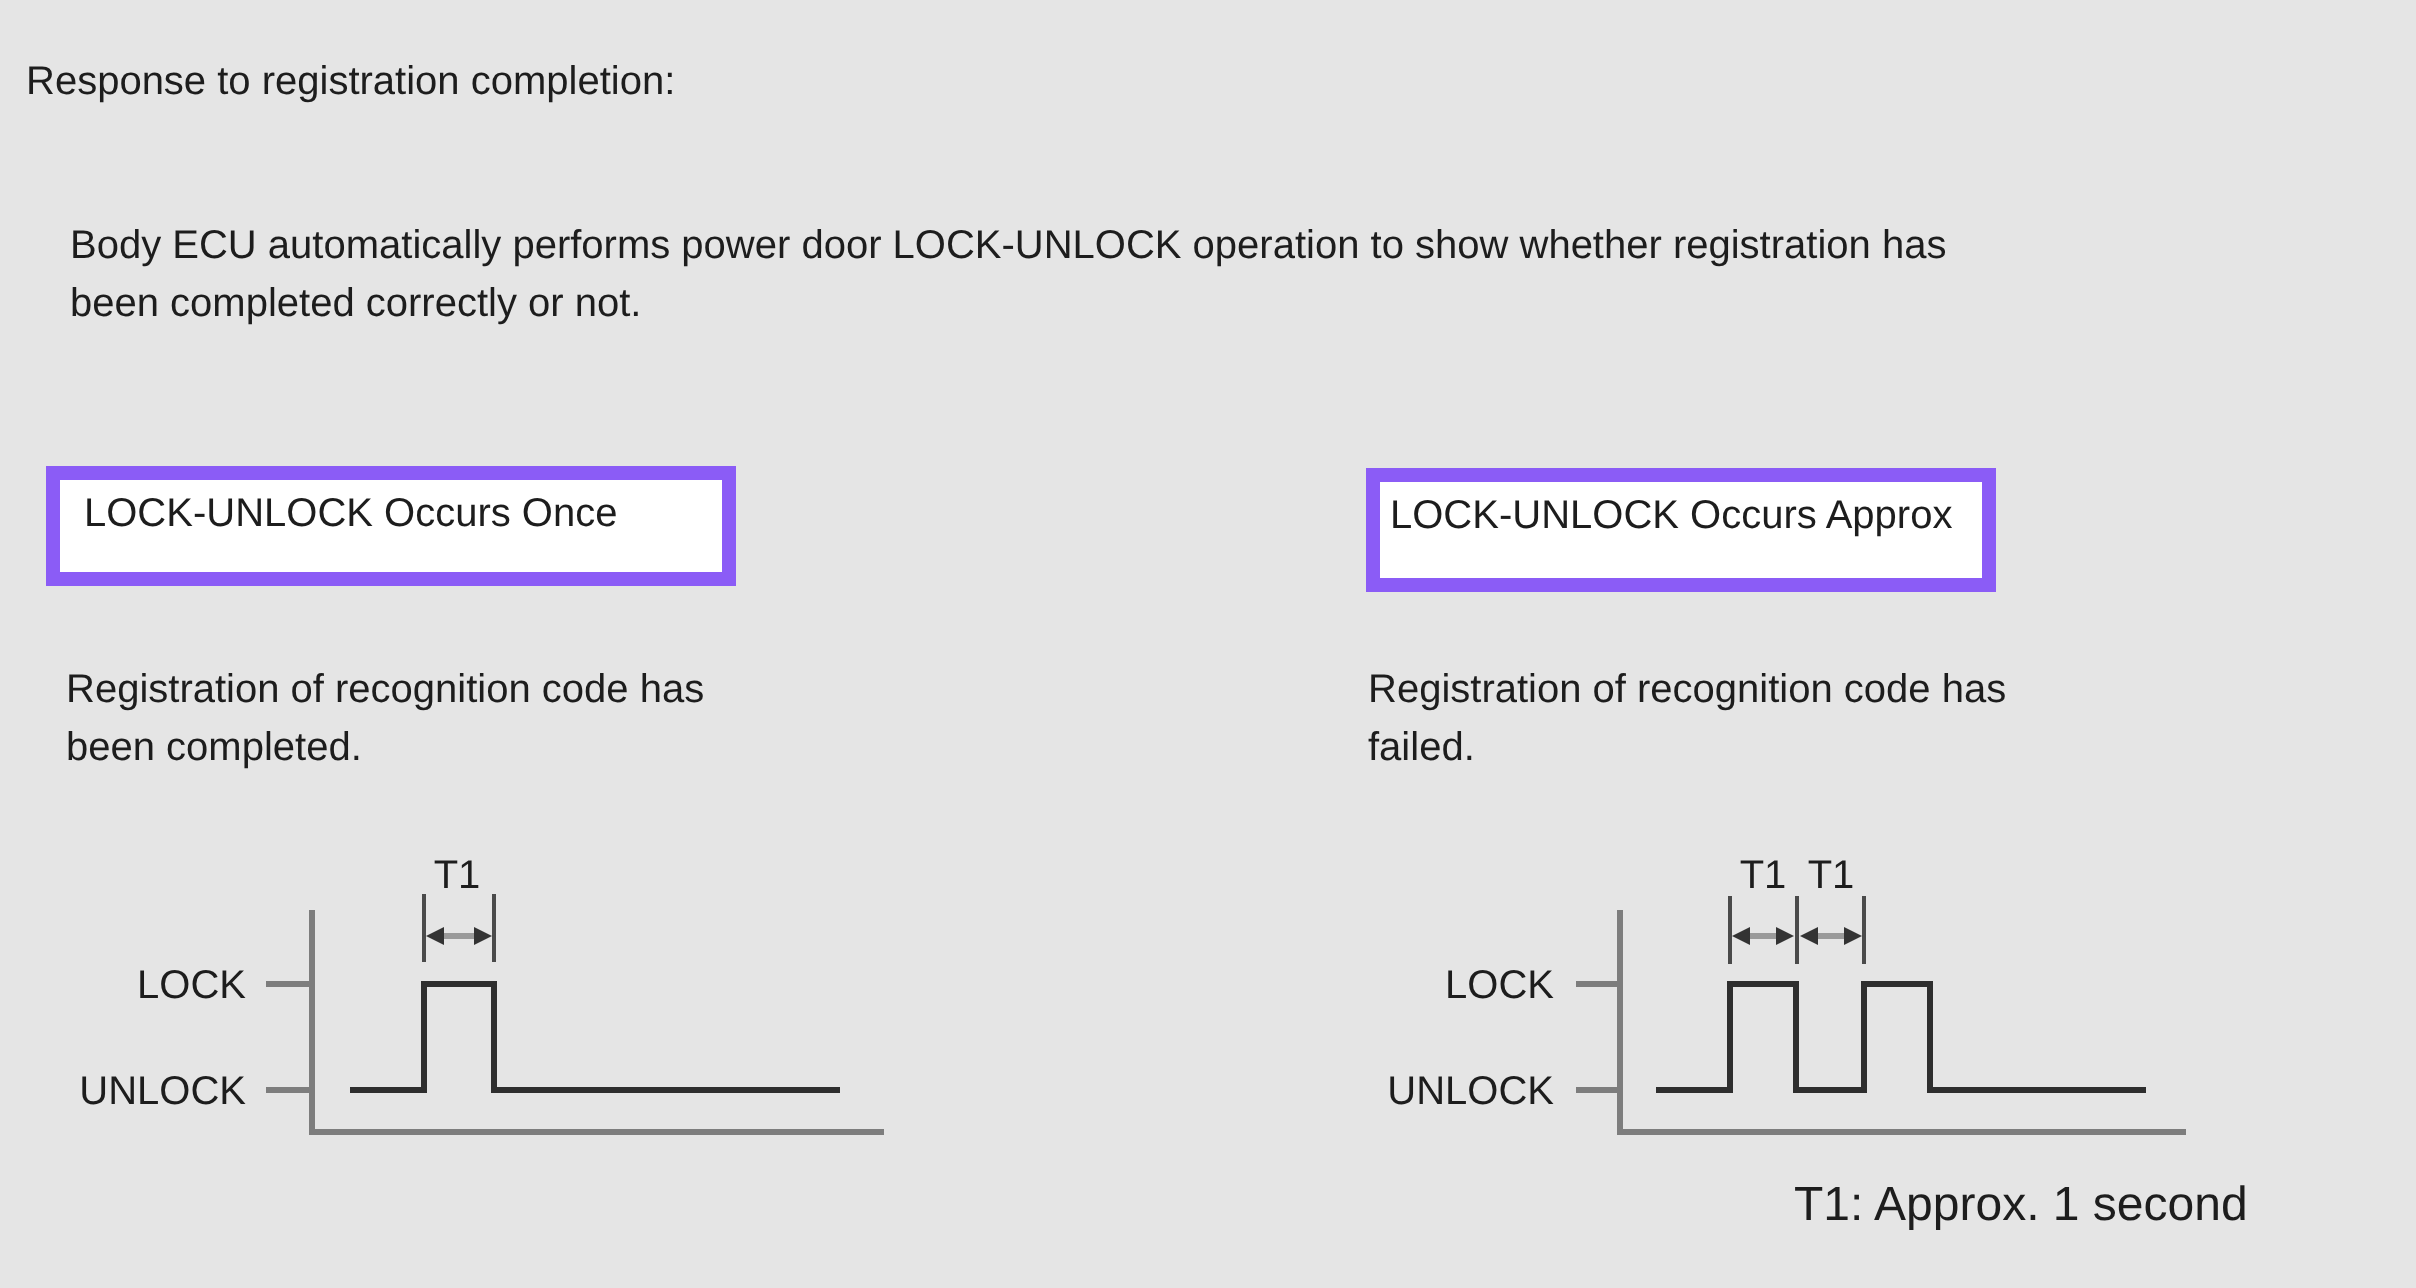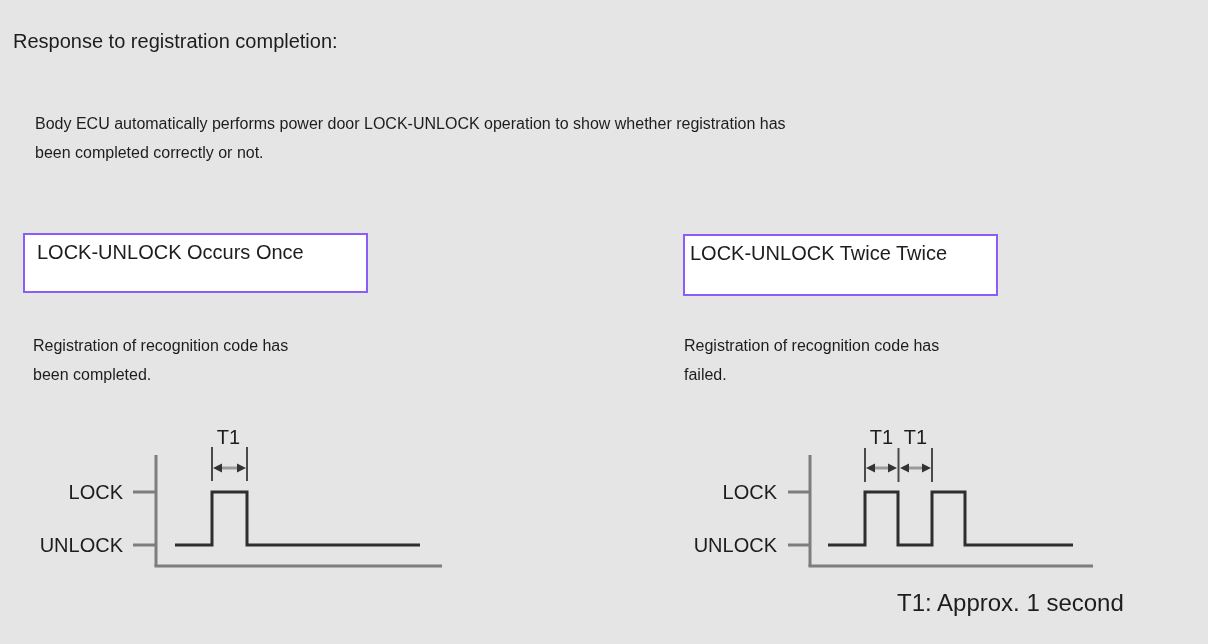--- a/index.html
+++ b/index.html
@@ -11,37 +11,37 @@
     position: relative;
     width: 1208px;
     height: 644px;
     background: #e5e5e5;
     font-family: "Liberation Sans", "DejaVu Sans", sans-serif;
     color: #1d1d1d;
     overflow: hidden;
   }
   .abs { position: absolute; }
   .txt {
-    font-size: 16px;
+    font-size: 20px;
     line-height: 29px;
     color: #1d1d1d;
     white-space: pre-line;
   }
   .title {
     left: 13px; top: 27px;
     font-size: 20px;
     white-space: nowrap;
   }
   .paragraph {
     left: 35px; top: 109px;
     width: 1110px;
   }
   .result-box {
     box-sizing: border-box;
-    border: 2px solid #8b5cf6;
+    border: 7px solid #8b5cf6;
     background: #ffffff;
   }
   .result-box .box-label {
     display: block;
     font-size: 20px;
     line-height: 23px;
     white-space: nowrap;
   }
   #box-once  { left: 23px;  top: 233px; width: 345px; height: 60px; padding: 6px 0 0 12px; }
   #box-twice { left: 683px; top: 234px; width: 315px; height: 62px; padding: 6px 0 0 5px; }
@@ -68,21 +68,21 @@
   <div class="abs txt title">Response to registration completion:</div>
 
   <div class="abs txt paragraph">Body ECU automatically performs power door LOCK-UNLOCK operation to show whether registration has
 been completed correctly or not.</div>
 
   <div class="abs result-box" id="box-once">
     <span class="box-label">LOCK-UNLOCK Occurs Once</span>
   </div>
 
   <div class="abs result-box" id="box-twice">
-    <span class="box-label">LOCK-UNLOCK Twice Twice</span>
+    <span class="box-label">LOCK-UNLOCK Occurs Approx</span>
   </div>
 
   <div class="abs txt" id="caption-once">Registration of recognition code has
 been completed.</div>
   <div class="abs txt" id="caption-twice">Registration of recognition code has
 failed.</div>
 
   <svg class="abs" id="diagram-once" width="470" height="170" viewBox="0 0 470 170">
     <g stroke="#7d7d7d" stroke-width="3" fill="none">
       <line x1="156" y1="40" x2="156" y2="151"></line>

